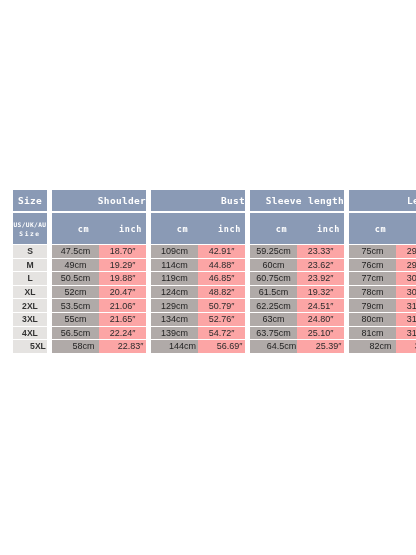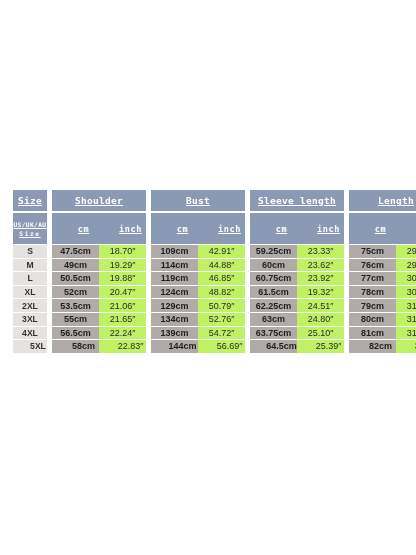--- a/index.html
+++ b/index.html
@@ -37,26 +37,26 @@
     color: #ffffff;
     font-family: "DejaVu Sans Mono", "Liberation Mono", monospace;
     font-weight: bold;
     font-size: 8.5px;
     letter-spacing: 0.6px;
     text-align: center;
     vertical-align: middle;
     padding: 0;
     border-top: 1px solid #ffffff;
     border-bottom: 1px solid #ffffff;
-    text-decoration: underline;
   }
   .chart th.grp {
     height: 21px;
     font-size: 9.5px;
     letter-spacing: 0.3px;
+    text-align: right;
   }
   .chart th.sub {
     height: 31px;
     padding-left: 16px;
   }
   .chart th.sizehead {
     height: 21px;
     font-size: 9.5px;
     letter-spacing: 0.3px;
   }
@@ -90,26 +90,26 @@
     font-family: "Liberation Sans", sans-serif;
   }
   .chart td.size {
     background: #e5e3e1;
     font-weight: bold;
     font-size: 8.6px;
     color: #333333;
   }
   .chart td.cm {
     background: #b0aaa8;
-    font-weight: bold;
+    font-weight: normal;
     color: #1f1f1f;
     margin-top: 17px;
   }
   .chart td.inch {
-    background: #bef264;
+    background: #fca5a5;
     color: #2b2b2b;
   }
 
   .chart tr.last td { border-bottom: 0; padding-left: 16px; }
 
   
   col.c-size  { width: 34px; }
   col.c-gut   { width: 5px;  }
   col.c-cm    { width: 47px; }
   col.c-inch  { width: 47px; }

